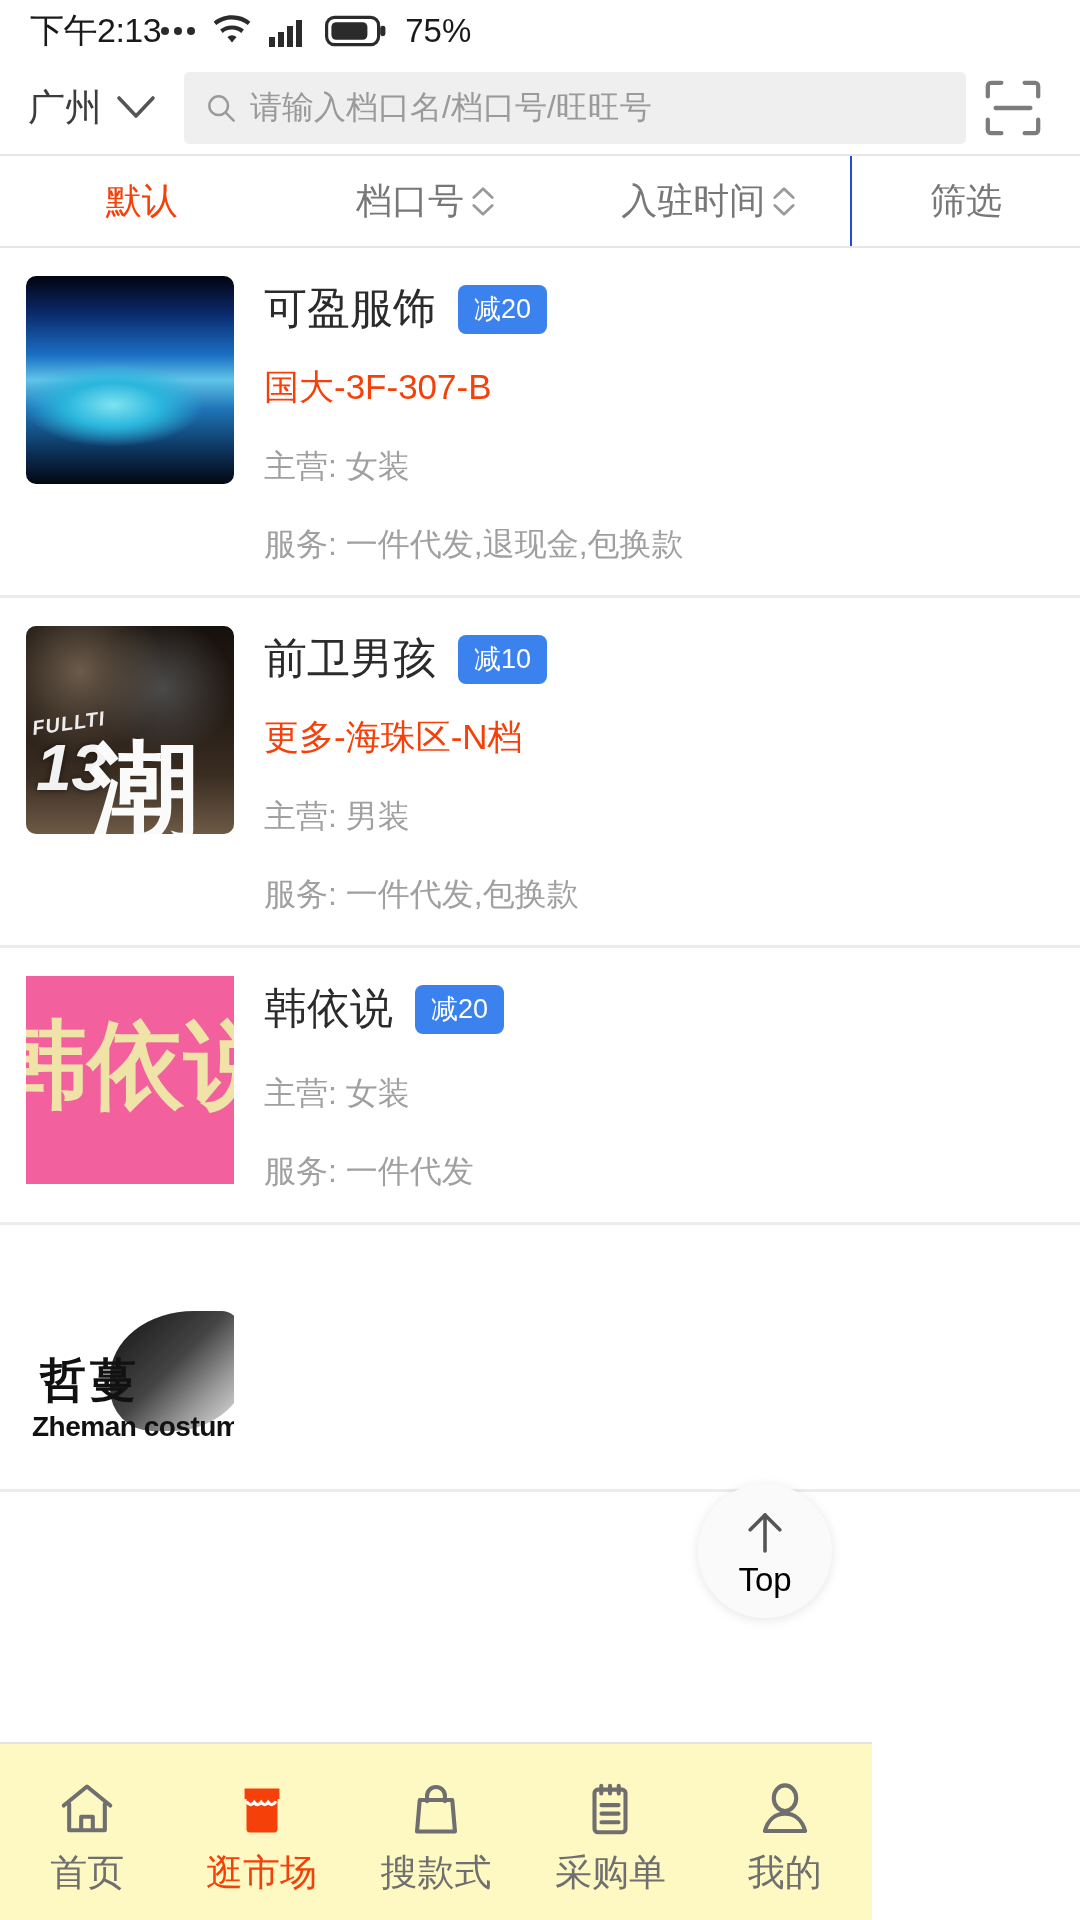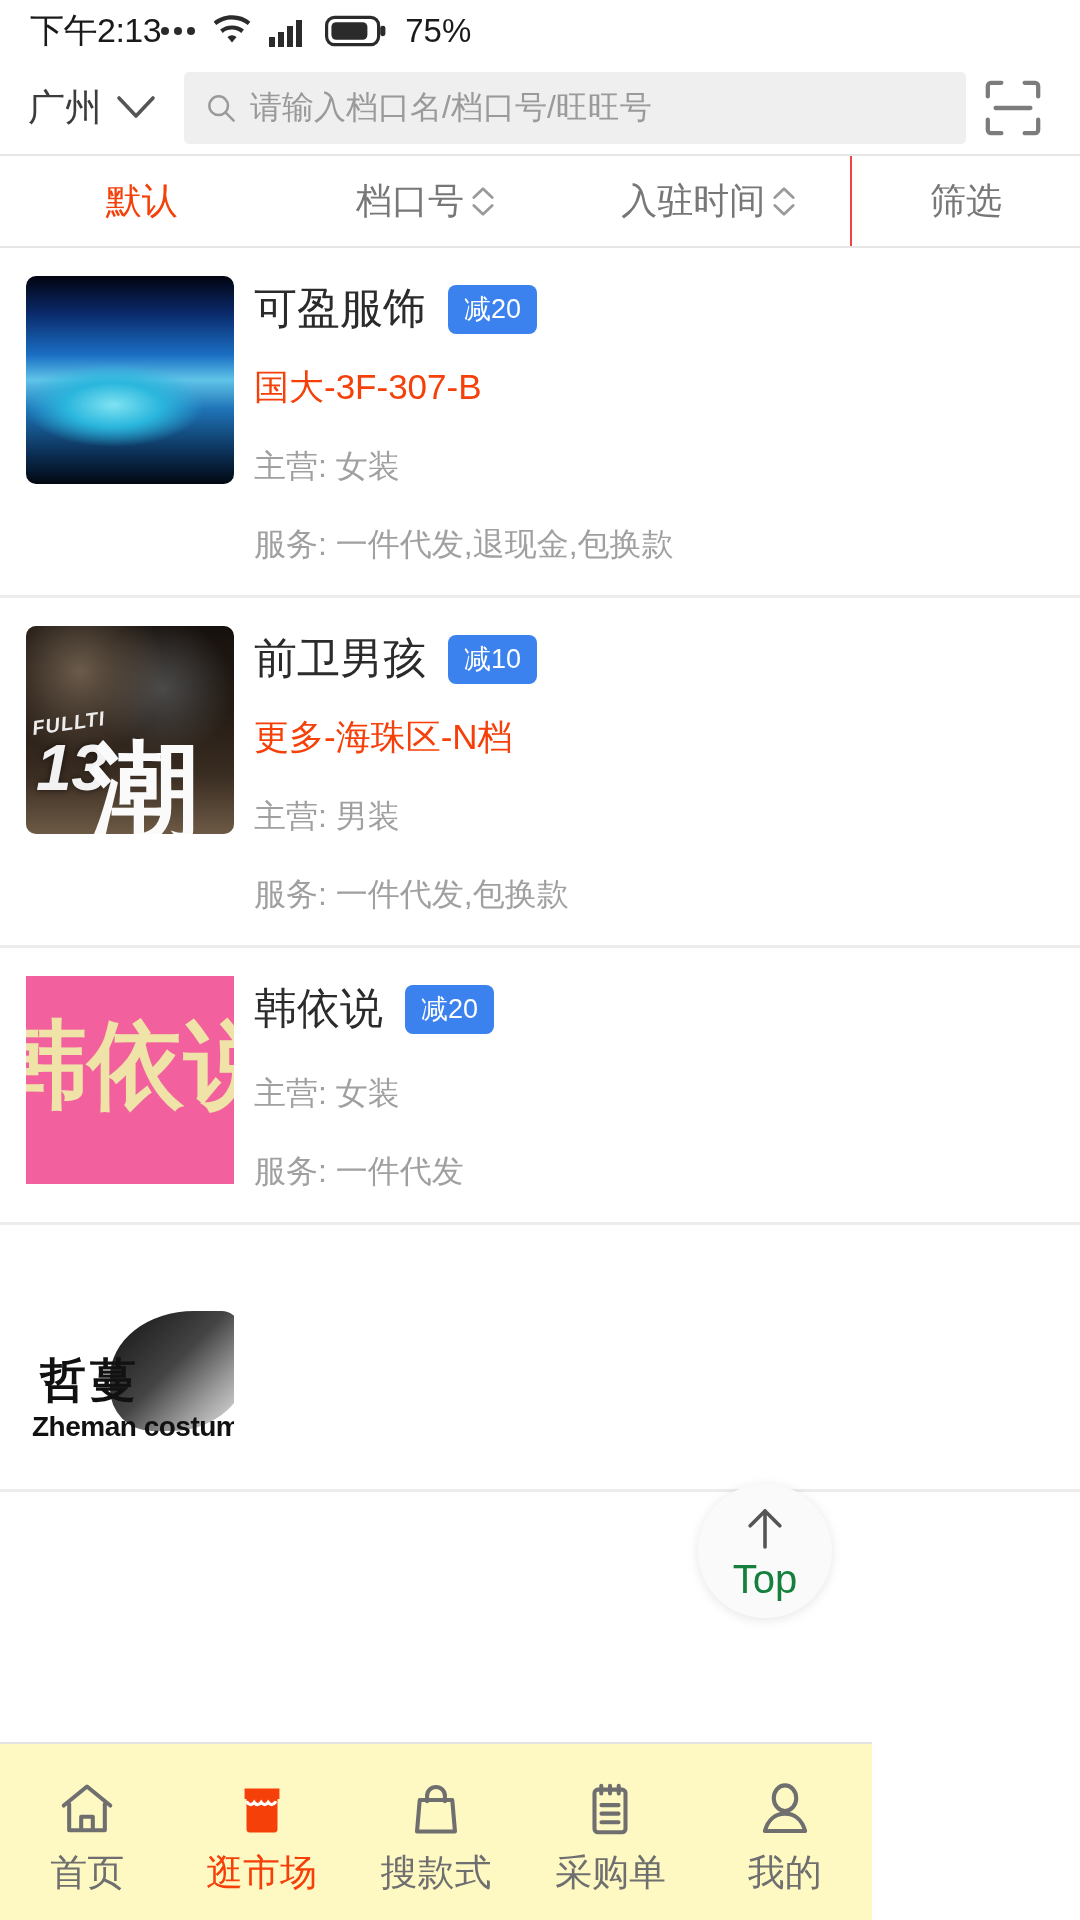--- a/index.html
+++ b/index.html
@@ -47,35 +47,35 @@
   .filter-bar{
     height:94px; display:flex; align-items:stretch;
     border-top:2px solid #e6e6e6; border-bottom:2px solid #e6e6e6;
     background:#fff;
   }
   .filter-item{
     flex:1; display:flex; align-items:center; justify-content:center;
     gap:8px; font-size:36px; color:#777777;
   }
   .filter-item.active{ color:#f5400a; }
-  .filter-item.with-div{ flex:0 0 230px; border-left:2px solid #ef4444; }
+  .filter-item.with-div{ flex:0 0 230px; border-left:2px solid #1d4ed8; }
   .sort-arrows{ display:flex; flex-direction:column; gap:3px; }
 
   
   .list{ background:#fff; }
   .shop-row{
     display:flex; padding:28px 0 28px 26px;
     border-bottom:3px solid #ececec; position:relative;
   }
   .thumb{
     width:208px; height:208px; flex:0 0 208px; border-radius:10px;
     overflow:hidden; position:relative; background:#ddd;
   }
   .thumb.square{ border-radius:0; }
-  .info{ flex:1; padding-left:20px; padding-top:4px; }
+  .info{ flex:1; padding-left:30px; padding-top:4px; }
   .title-line{ display:flex; align-items:center; gap:22px; }
   .shop-name{ font-size:43px; color:#2b2b2b; white-space:nowrap; }
   .badge{
     background:#3b82ee; color:#fff; font-size:27px;
     border-radius:8px; padding:11px 16px; line-height:1;
     white-space:nowrap;
   }
   .stall-no{ font-size:35px; color:#f5400a; margin-top:26px; }
   .meta{ font-size:32px; color:#a0a0a0; margin-top:34px; }
 
@@ -136,21 +136,21 @@
   }
 
   
   .to-top{
     position:absolute; left:698px; top:1484px;
     width:134px; height:134px; border-radius:50%;
     background:#fafafa; box-shadow:0 2px 12px rgba(0,0,0,.10);
     display:flex; flex-direction:column; align-items:center;
     justify-content:center; gap:2px; z-index:5;
   }
-  .to-top .lbl{ font-size:40px; color:#15803d; line-height:1; margin-top:2px;}
+  .to-top .lbl{ font-size:33px; color:#000000; line-height:1; margin-top:2px;}
 
   
   .tabbar{
     position:absolute; left:0; bottom:0; width:872px; height:178px;
     background:#fef9c3; border-top:2px solid #e3e3e3;
     display:flex; align-items:center;
   }
   .tab{
     flex:1; display:flex; flex-direction:column; align-items:center;
     justify-content:center; gap:14px;

